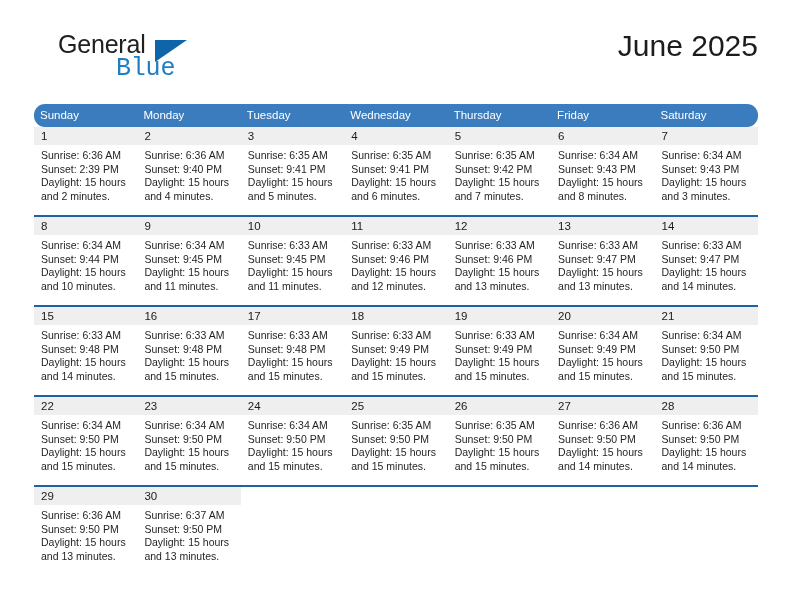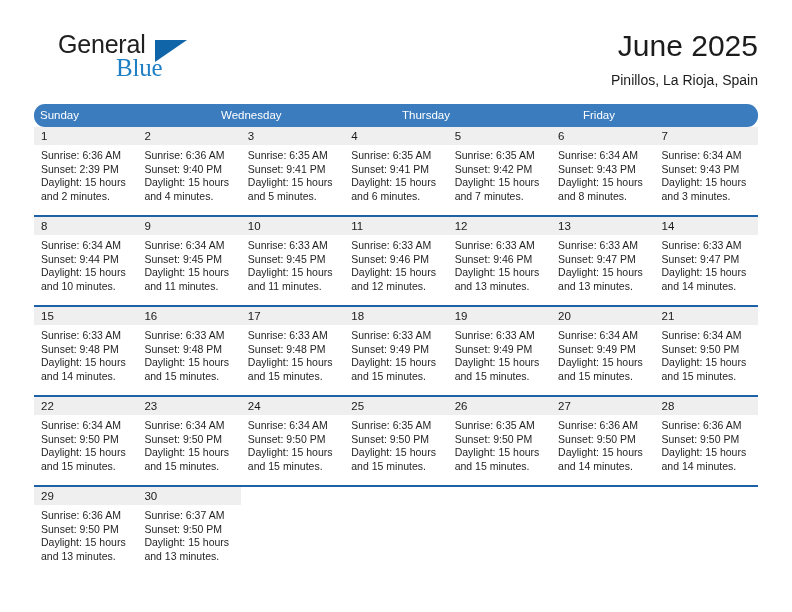--- a/index.html
+++ b/index.html
@@ -48,21 +48,21 @@
     color: #202020;
     font-family: "Liberation Sans", sans-serif;
   }
   .brand-blue {
     position: absolute;
     left: 58px;
     top: 26px;
     font-size: 25px;
     letter-spacing: -0.2px;
     color: #1f7fc4;
-    font-family: Liberation Serif, serif;
+    font-family: Liberation Mono, monospace;
   }
   .brand-triangle {
     position: absolute;
     left: 97px;
     top: 12px;
     width: 0;
     height: 0;
     border-left: 32px solid #1064a8;
     border-bottom: 22px solid transparent;
   }
@@ -159,31 +159,33 @@
   <div class="header">
 
     <div class="brand">
       <span class="brand-general">General</span>
       <span class="brand-triangle"></span>
       <span class="brand-blue">Blue</span>
     </div>
 
     <div class="title-block">
       <div class="month-title">June 2025</div>
-      <div class="location">Pinillos, La Rioja, Spain</div>
     </div>
 
   </div>
 
   <div class="calendar">
     <div class="weekday-row" id="weekday-row">
         <div class="weekday-cell">Sunday</div>
+        <div class="weekday-cell">Monday</div>
+        <div class="weekday-cell">Tuesday</div>
         <div class="weekday-cell">Wednesday</div>
         <div class="weekday-cell">Thursday</div>
         <div class="weekday-cell">Friday</div>
+        <div class="weekday-cell">Saturday</div>
       </div>
     <div id="weeks-container">
         <div class="week-row">
           <div class="day-cell">
             <div class="day-number-band">1</div>
             <div class="day-body">
               <div class="line">Sunrise: 6:36 AM</div>
               <div class="line">Sunset: 2:39 PM</div>
               <div class="line">Daylight: 15 hours</div>
               <div class="line">and 2 minutes.</div>

